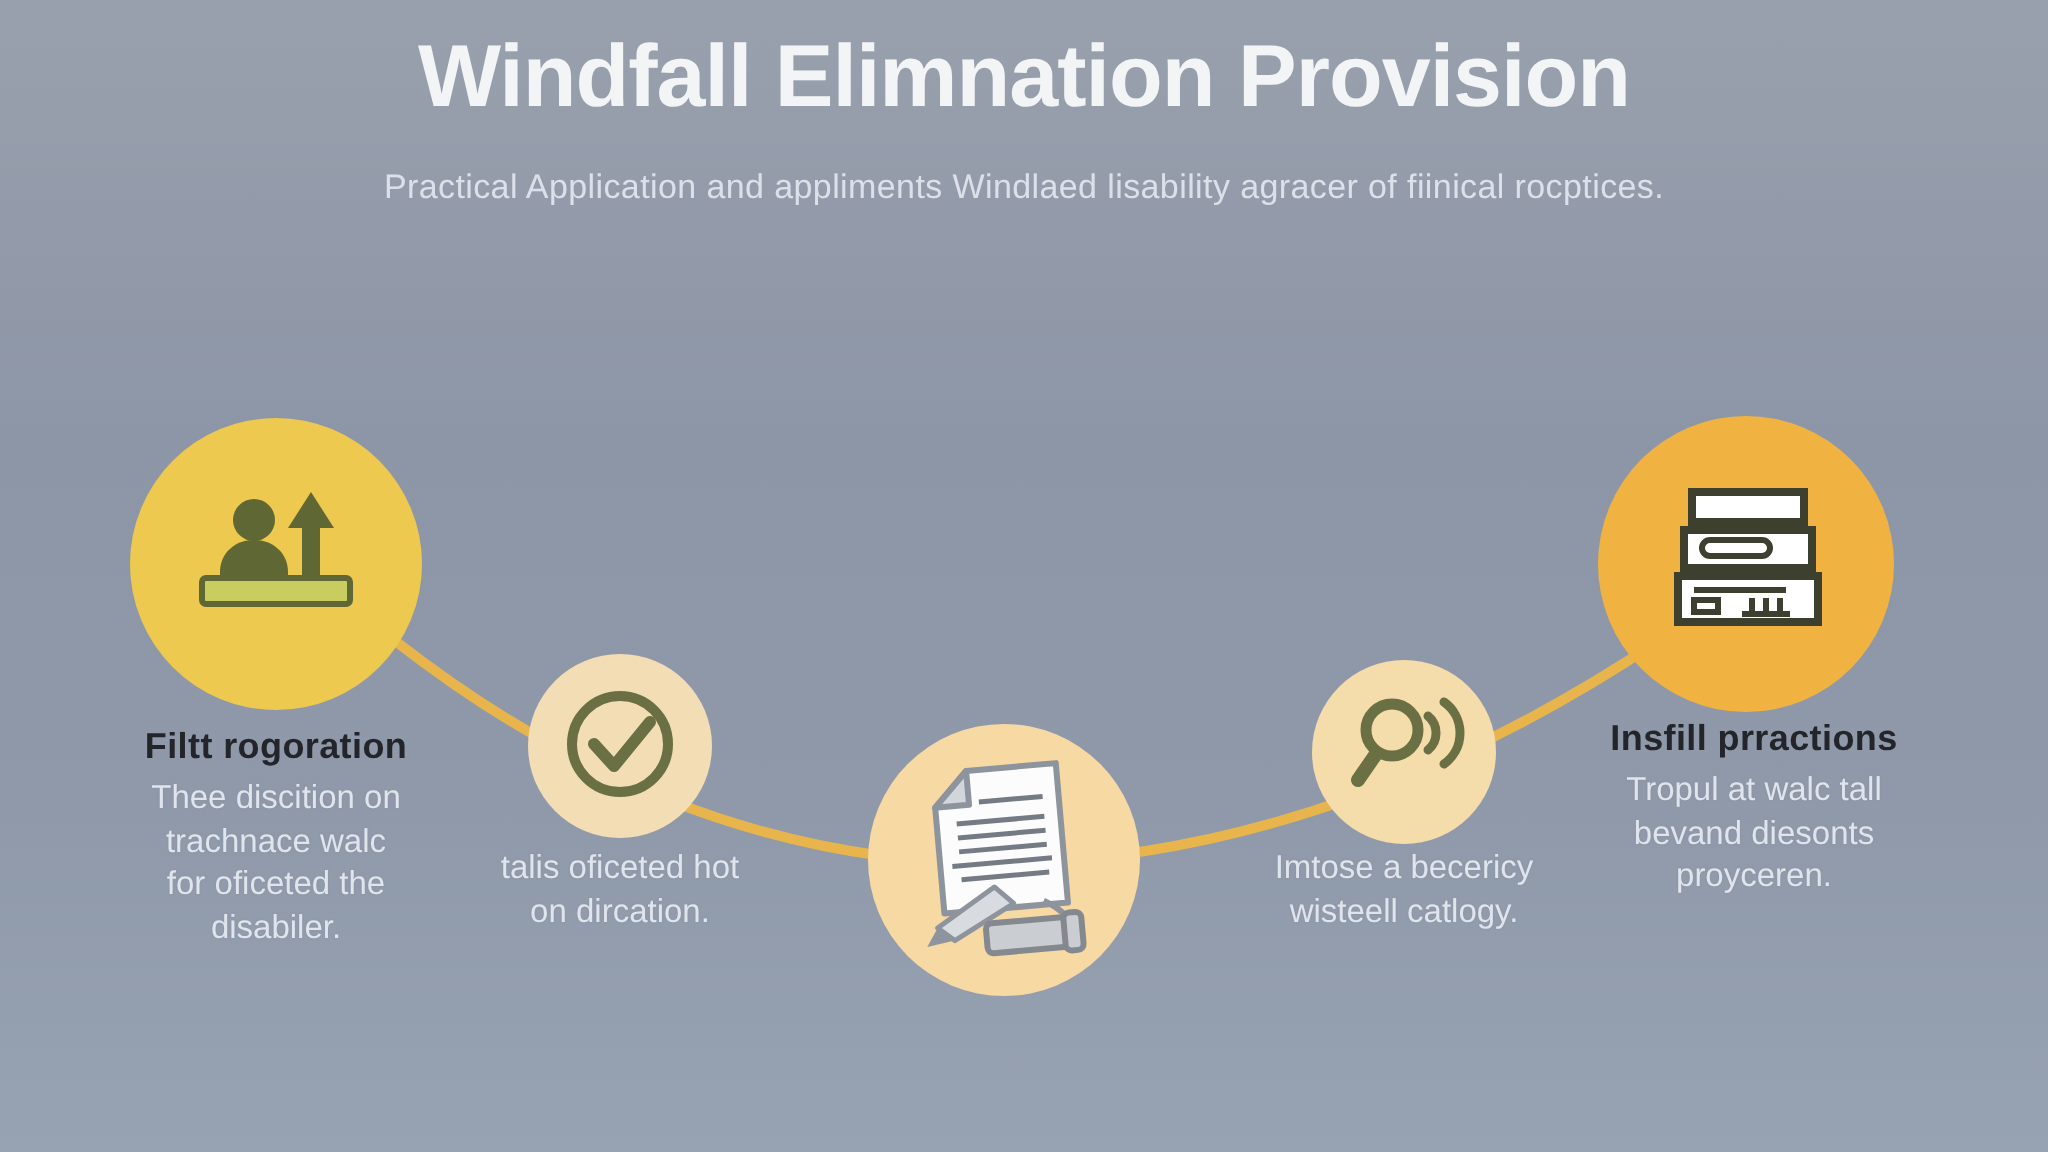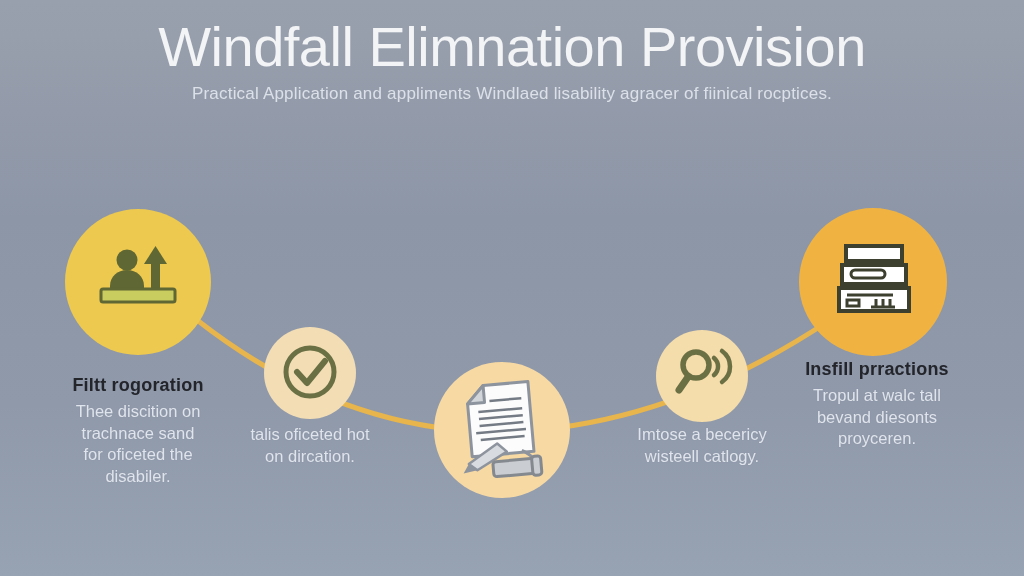--- a/index.html
+++ b/index.html
@@ -3,37 +3,37 @@
 <meta charset="utf-8">
 <style>
   html,body{margin:0;padding:0;background:#6d7586;}
   .stage{
     position:relative;width:1024px;height:576px;overflow:hidden;
     background:linear-gradient(180deg,#99a0ad 0%,#8d96a7 38%,#8f99aa 70%,#97a2b3 100%);
     font-family:"Liberation Sans",sans-serif;
   }
   .title{
     position:absolute;top:14px;left:0;width:100%;text-align:center;
-    font-size:56px;font-weight:normal;letter-spacing:-0.5px;color:#f3f4f6;margin:0;
+    font-size:44px;font-weight:bold;letter-spacing:-0.5px;color:#f3f4f6;margin:0;
   }
   .subtitle{
     position:absolute;top:84px;left:0;width:100%;text-align:center;
     font-size:17px;font-weight:500;color:#dce1e9;margin:0;letter-spacing:0.2px;
   }
   .diagram-svg{position:absolute;left:0;top:0;}
   .step-text{position:absolute;text-align:center;}
   .step-heading{
     font-size:18px;font-weight:bold;color:#23252b;letter-spacing:0.2px;
     margin:0 0 5px 0;
   }
   .step-line{
     font-size:16.5px;font-weight:500;color:#e0e4ec;line-height:21.5px;
     text-shadow:0 0 1px rgba(120,128,142,.35);
   }
-  .block1{left:32px;top:363px;width:212px;margin-top:12px;}
+  .block1{left:32px;top:363px;width:212px;}
   .block2{left:224px;top:424px;width:172px;}
   .block4{left:608px;top:424px;width:188px;}
   .block5{left:782px;top:359px;width:190px;}
 </style>
 </head>
 <body>
 
 <div class="stage">
 
   <h1 class="title">Windfall Elimnation Provision</h1>
@@ -87,21 +87,21 @@
       <rect x="839" y="288" width="70" height="23" fill="#ffffff" stroke="#3d402f" stroke-width="4"></rect>
       <path d="M847 295 h46" stroke="#3d402f" stroke-width="3"></path>
       <rect x="847" y="300" width="12" height="6" fill="none" stroke="#3d402f" stroke-width="3"></rect>
       <path d="M871 307 h24 M876 299 v8 M883 299 v8 M890 299 v8" stroke="#3d402f" stroke-width="3"></path>
     </g>
   </svg>
 
   <div class="step-text block1">
     <div class="step-heading">Filtt rogoration</div>
     <div class="step-line">Thee discition on</div>
-    <div class="step-line">trachnace sand</div>
+    <div class="step-line">trachnace walc</div>
     <div class="step-line">for oficeted the</div>
     <div class="step-line">disabiler.</div>
   </div>
 
   <div class="step-text block2">
     <div class="step-line">talis oficeted hot</div>
     <div class="step-line">on dircation.</div>
   </div>
 
   <div class="step-text block4">

